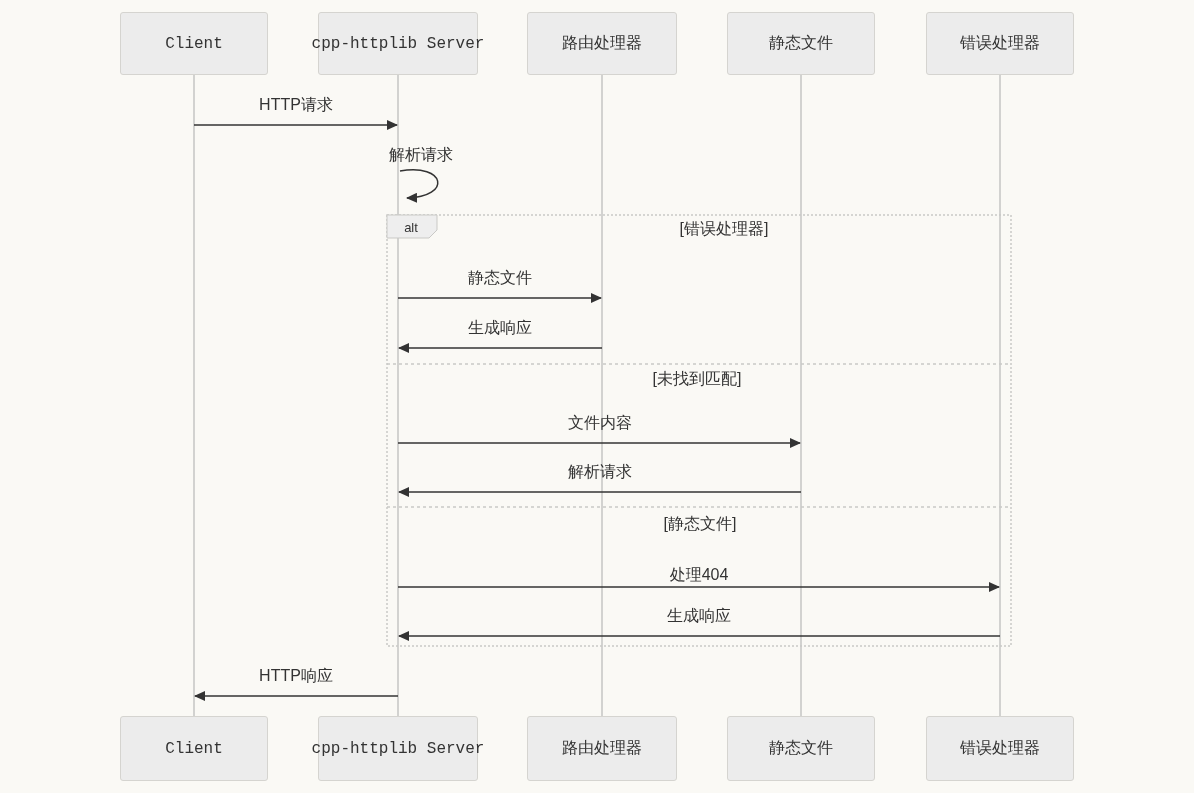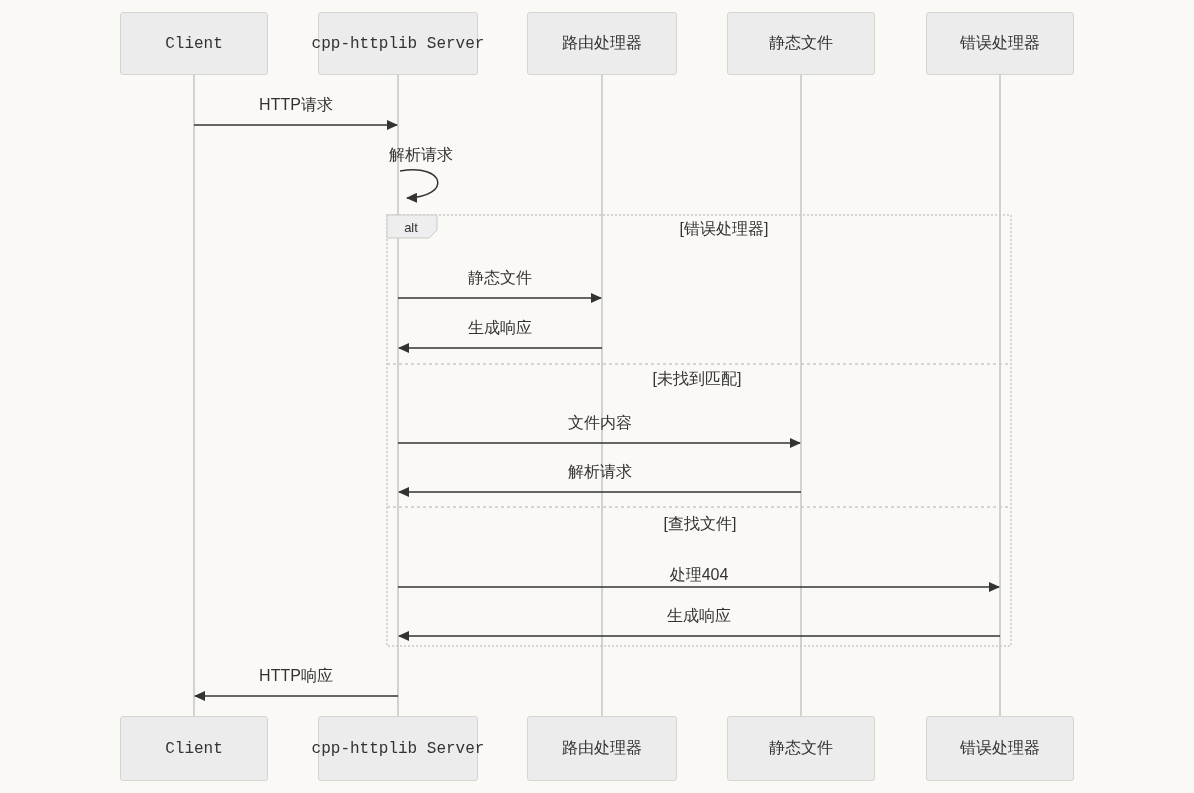--- a/index.html
+++ b/index.html
@@ -121,21 +121,21 @@
 
   <div class="actor" style="left:120px; top:716px; width:148px; height:65px">Client</div>
   <div class="actor" style="left:318px; top:716px; width:160px; height:65px">cpp-httplib Server</div>
   <div class="actor" style="left:527px; top:716px; width:150px; height:65px">路由处理器</div>
   <div class="actor" style="left:727px; top:716px; width:148px; height:65px">静态文件</div>
   <div class="actor" style="left:926px; top:716px; width:148px; height:65px">错误处理器</div>
 
   <div class="tab-label" style="left:411px; top:227px">alt</div>
   <div class="cond-label" style="left:724px; top:229px">[错误处理器]</div>
   <div class="cond-label" style="left:697px; top:379px">[未找到匹配]</div>
-  <div class="cond-label" style="left:700px; top:524px">[查找文件]</div>
+  <div class="cond-label" style="left:700px; top:524px">[静态文件]</div>
 
   <div class="msg-label" style="left:296px; top:105px">HTTP请求</div>
   <div class="msg-label" style="left:421px; top:155px">解析请求</div>
   <div class="msg-label" style="left:500px; top:278px">静态文件</div>
   <div class="msg-label" style="left:500px; top:328px">生成响应</div>
   <div class="msg-label" style="left:600px; top:423px">文件内容</div>
   <div class="msg-label" style="left:600px; top:472px">解析请求</div>
   <div class="msg-label" style="left:699px; top:575px">处理404</div>
   <div class="msg-label" style="left:699px; top:616px">生成响应</div>
   <div class="msg-label" style="left:296px; top:676px">HTTP响应</div>

